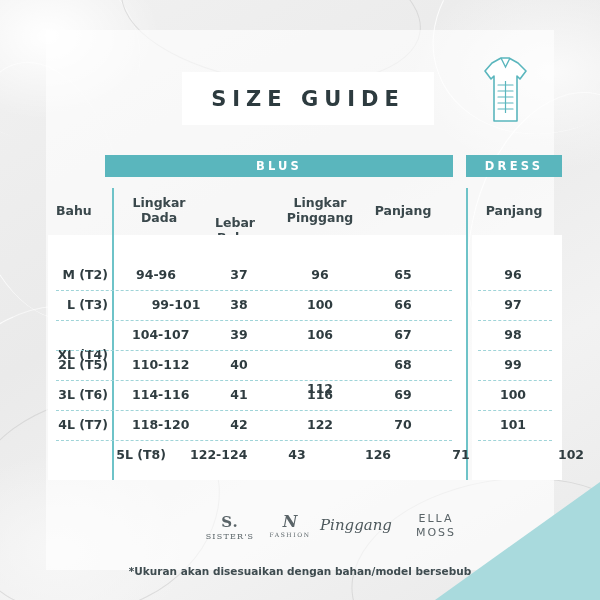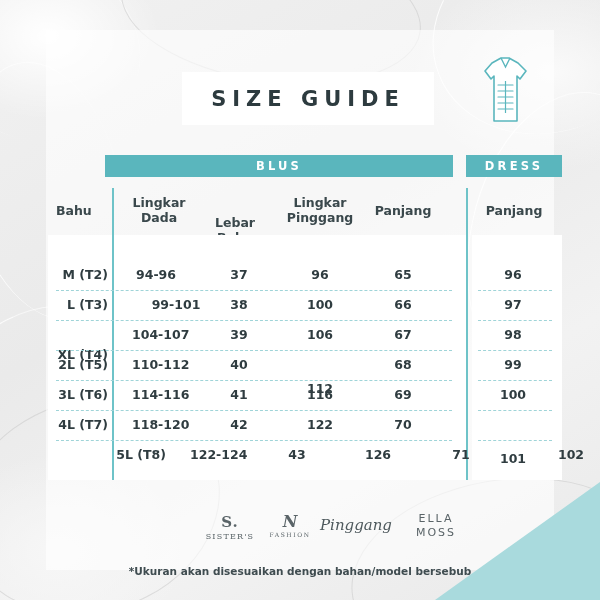--- a/index.html
+++ b/index.html
@@ -332,21 +332,21 @@
     </div>
     <div class="dash" style="left:56px; top:410px; width:396px;"></div>
     <div class="dash" style="left:478px; top:410px; width:74px;"></div>
 
     <div class="row" style="left:0; top:410px; width:600px;">
       <div class="cell size" style="left:40px; width:68px;">4L (T7)</div>
       <div class="cell" style="left:132px; width:88px;">118-120</div>
       <div class="cell ctr" style="left:210px; width:58px;">42</div>
       <div class="cell ctr" style="left:276px; width:88px;">122</div>
       <div class="cell ctr" style="left:370px; width:66px;">70</div>
-      <div class="cell ctr" style="left:478px; width:70px;margin-top:34px;">101</div>
+      <div class="cell ctr" style="left:478px; width:70px;">101</div>
     </div>
     <div class="dash" style="left:56px; top:440px; width:396px;"></div>
     <div class="dash" style="left:478px; top:440px; width:74px;"></div>
 
     <div class="row" style="left:16px; top:440px; width:600px;margin-left:42px;">
       <div class="cell size" style="left:40px; width:68px;">5L (T8)</div>
       <div class="cell" style="left:132px; width:88px;">122-124</div>
       <div class="cell ctr" style="left:210px; width:58px;">43</div>
       <div class="cell ctr" style="left:276px; width:88px;">126</div>
       <div class="cell ctr" style="left:370px; width:66px;">71</div>

